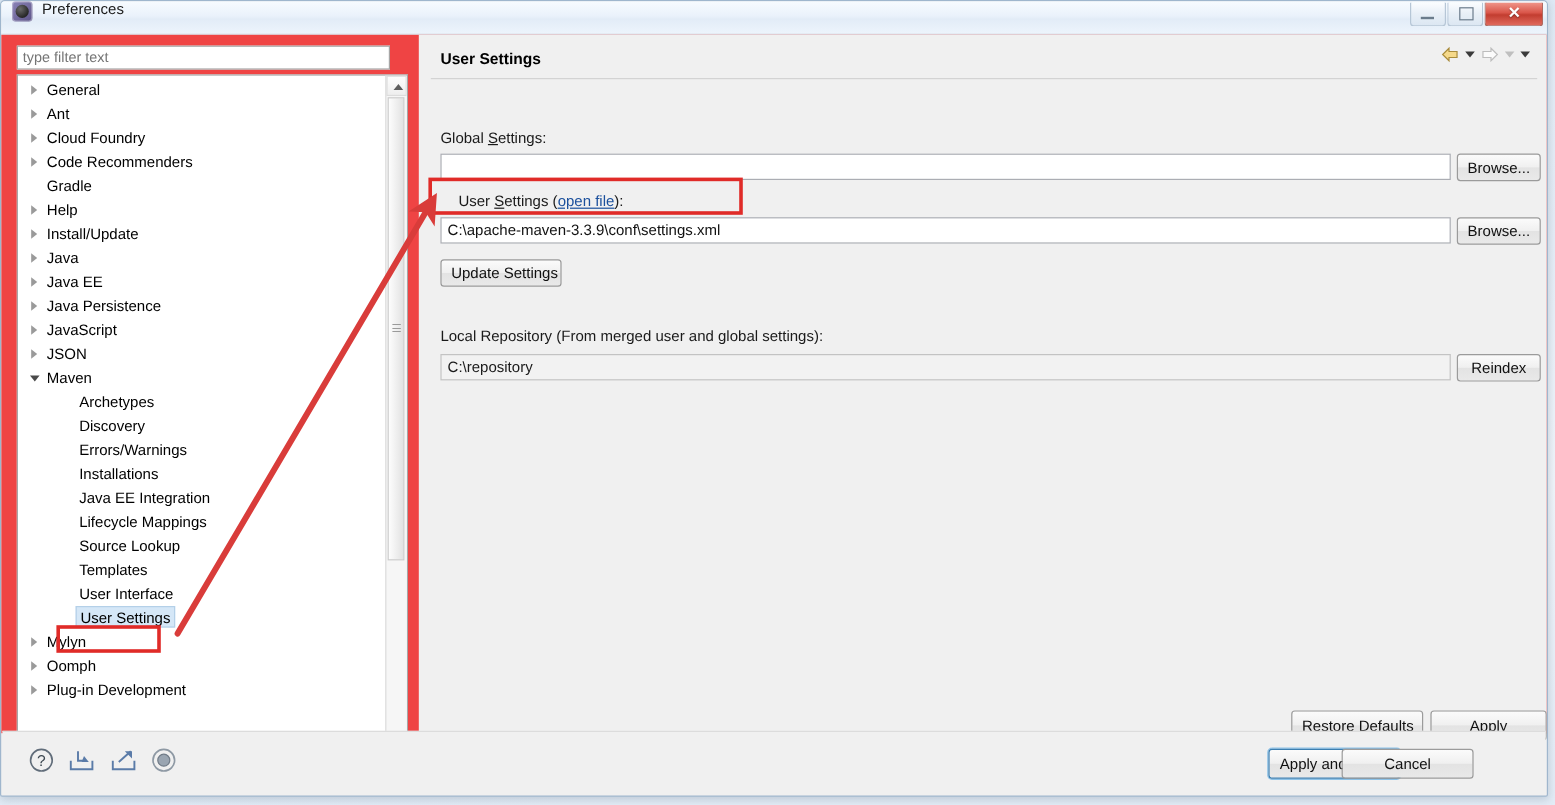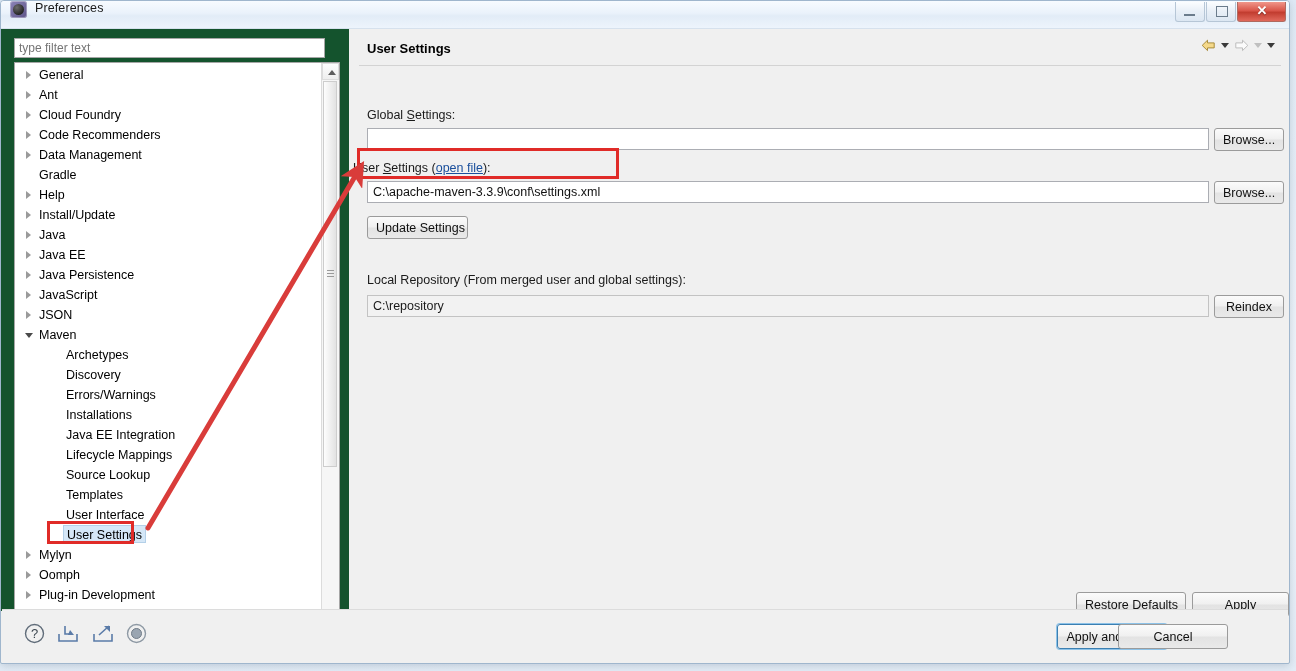--- a/index.html
+++ b/index.html
@@ -116,21 +116,21 @@
     font-weight: bold;
     line-height: 12px;
     text-align: center;
     text-shadow: 0 1px 1px rgba(0,0,0,0.4);
   }
 
   
   .dialog-body {
     position: relative;
     height: 582px;
-    background: #14532d;
+    background: #ef4444;
   }
 
   
   .left-pane {
     position: absolute;
     left: 0; top: 0;
     width: 347px;
     height: 582px;
   }
   .filter-box {
@@ -402,24 +402,20 @@
                 <span class="tw"></span>
                 <span class="lbl">Ant</span>
               </div>
               <div class="tree-item collapsed">
                 <span class="tw"></span>
                 <span class="lbl">Cloud Foundry</span>
               </div>
               <div class="tree-item collapsed">
                 <span class="tw"></span>
                 <span class="lbl">Code Recommenders</span>
-              </div>
-              <div class="tree-item collapsed">
-                <span class="tw"></span>
-                <span class="lbl">Data Management</span>
               </div>
               <div class="tree-item">
                 <span class="lbl">Gradle</span>
               </div>
               <div class="tree-item collapsed">
                 <span class="tw"></span>
                 <span class="lbl">Help</span>
               </div>
               <div class="tree-item collapsed">
                 <span class="tw"></span>
@@ -526,21 +522,21 @@
           <span class="chev dim"></span>
           <span class="chev"></span>
         </div>
 
         <div class="field-label" style="left:18px; top:79px;">
           <span>Global </span><span class="mn">S</span><span>ettings:</span>
         </div>
         <input class="txtfield" type="text" style="left: 18px; top: 99px; width: 842px;" value="">
         <button class="btn" style="left:865px; top:99px; width:70px;">Browse...</button>
 
-        <div class="field-label" style="left:4px; top:132px;">
+        <div class="field-label" style="left:33px; top:132px;">
           <span>User </span><span class="mn">S</span><span>ettings (</span><span class="link">open file</span><span>):</span>
         </div>
         <input class="txtfield" type="text" style="left: 18px; top: 152px; width: 842px;" value="C:\apache-maven-3.3.9\conf\settings.xml">
         <button class="btn" style="left:865px; top:152px; width:70px;">Browse...</button>
         <button class="btn" style="left:18px; top:187px; width:101px;">Update Settings</button>
 
         <div class="field-label" style="left:18px; top:244px;">Local Repository (From merged user and global settings):</div>
         <input class="txtfield readonly" type="text" style="left: 18px; top: 266px; width: 842px;" readonly="" value="C:\repository">
         <button class="btn" style="left:865px; top:266px; width:70px;">Reindex</button>
 

